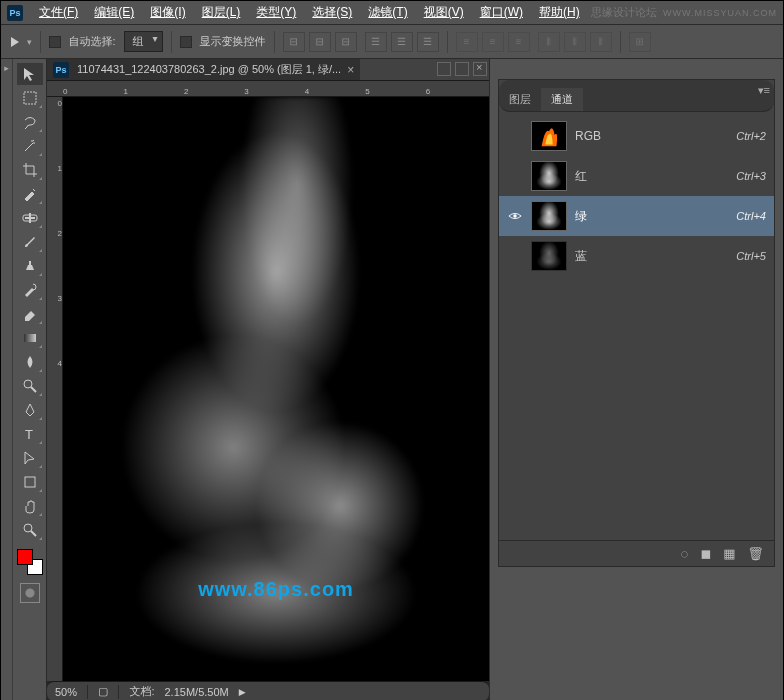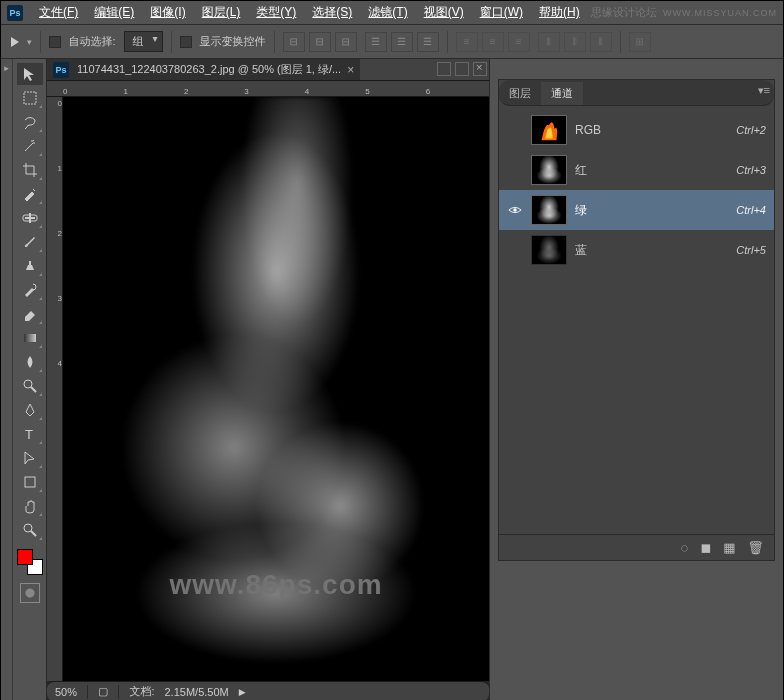--- a/index.html
+++ b/index.html
@@ -43,29 +43,29 @@
   .doctab { background:#303030; display:flex; align-items:center; padding:0 6px; gap:6px; color:#ccc; font-size:11px; max-width:380px; overflow:hidden; white-space:nowrap; text-overflow:ellipsis;}
   .doctab .ps-logo{margin-right:2px;}
   .doctab .x{color:#aaa; font-size:12px;}
   .winico{width:14px;height:14px;background:transparent;border:1px solid #666;margin:3px 2px;display:inline-block;}
 
   .rulerH{height:16px;background:#424242;border-bottom:1px solid #1a1a1a;font-size:8px;color:#bbb;display:flex;align-items:flex-end;padding-left:16px;gap:56px;}
   .canvasrow{flex:1;display:flex;min-height:0;}
   .rulerV{width:16px;background:#424242;border-right:1px solid #1a1a1a;font-size:8px;color:#bbb;display:flex;flex-direction:column;align-items:flex-end;padding-top:2px;gap:56px;}
   .canvas{flex:1;background:#000;position:relative;overflow:hidden;display:flex;align-items:center;justify-content:center;}
   .smoke{position:absolute;inset:0;}
-  .wm{position:absolute;left:50%;bottom:80px;transform:translateX(-50%);color:#737373;font-size:28px;font-family:Arial,sans-serif;font-weight:bold;letter-spacing:1px;}
+  .wm{position:absolute;left:50%;bottom:80px;transform:translateX(-50%);color:#0ea5e9;font-size:20px;font-family:Arial,sans-serif;font-weight:bold;letter-spacing:1px;}
   .statusbar{height:20px;background:#424242;display:flex;align-items:center;padding:0 8px;gap:10px;font-size:11px;color:#ccc;border-top:1px solid #1a1a1a;border-radius:7px;}
   .statusbar .arr{font-size:9px;}
   .statusbar .sep{width:1px;height:14px;background:#2a2a2a;}
 
   
   .rightcol{flex:1;background:#535353;display:flex;flex-direction:column;border-left:1px solid #2a2a2a;}
   .panelbox{margin:20px 8px 0 8px;background:#424242;border:1px solid #2a2a2a;display:flex;flex-direction:column;}
-  .paneltabs{height:26px;display:flex;align-items:flex-end;background:#373737;border-bottom:1px solid #2a2a2a;position:relative;border-radius:11px;}
+  .paneltabs{height:32px;display:flex;align-items:flex-end;background:#373737;border-bottom:1px solid #2a2a2a;position:relative;border-radius:11px;}
   .ptab{padding:4px 10px;color:#bbb;font-size:11px;}
   .ptab.active{background:#424242;color:#ddd;margin-top:16px;}
   .pmenu{position:absolute;right:4px;top:4px;font-size:11px;color:#aaa;}
   .chanlist{padding:4px 0;}
   .chanrow{height:40px;display:flex;align-items:center;gap:8px;padding:0 8px;}
   .chanrow.selected{background:#5a718a;color:#fff;}
   .eyecell{width:16px;height:16px;display:flex;align-items:center;justify-content:center;}
   .eye-icon svg{width:14px;height:14px;}
   .thumb{width:36px;height:30px;background:#000;border:1px solid #666;background-size:cover;display:flex;align-items:center;justify-content:center;overflow:hidden;}
   .thumb svg{width:100%;height:100%;}

